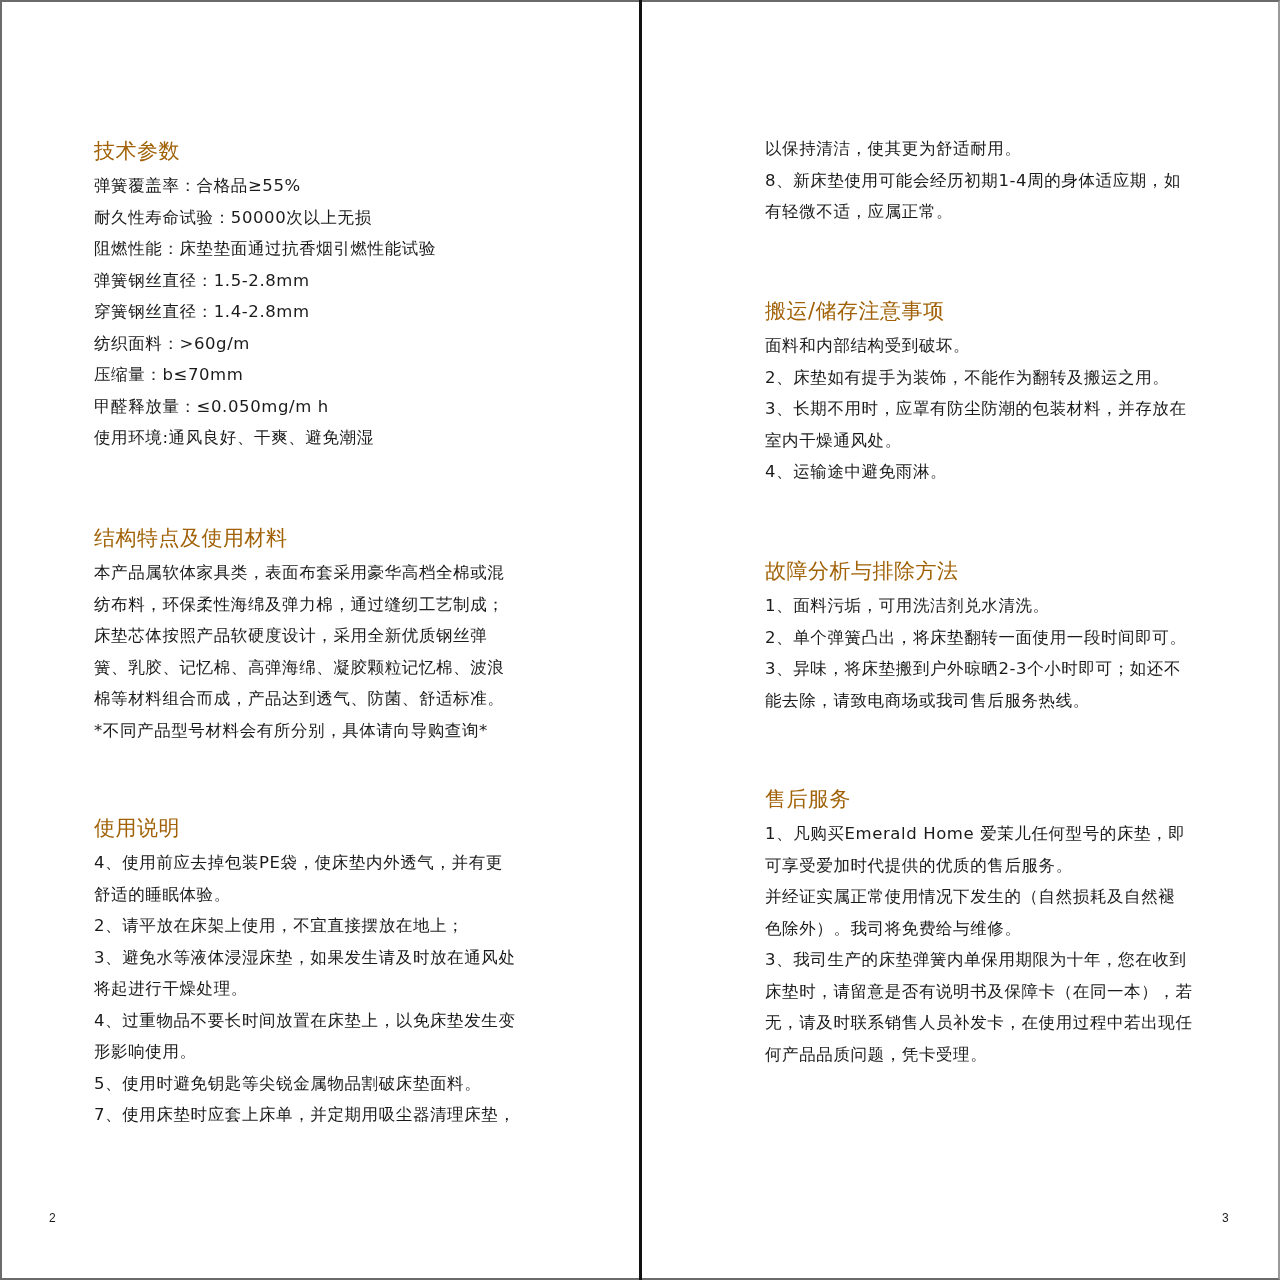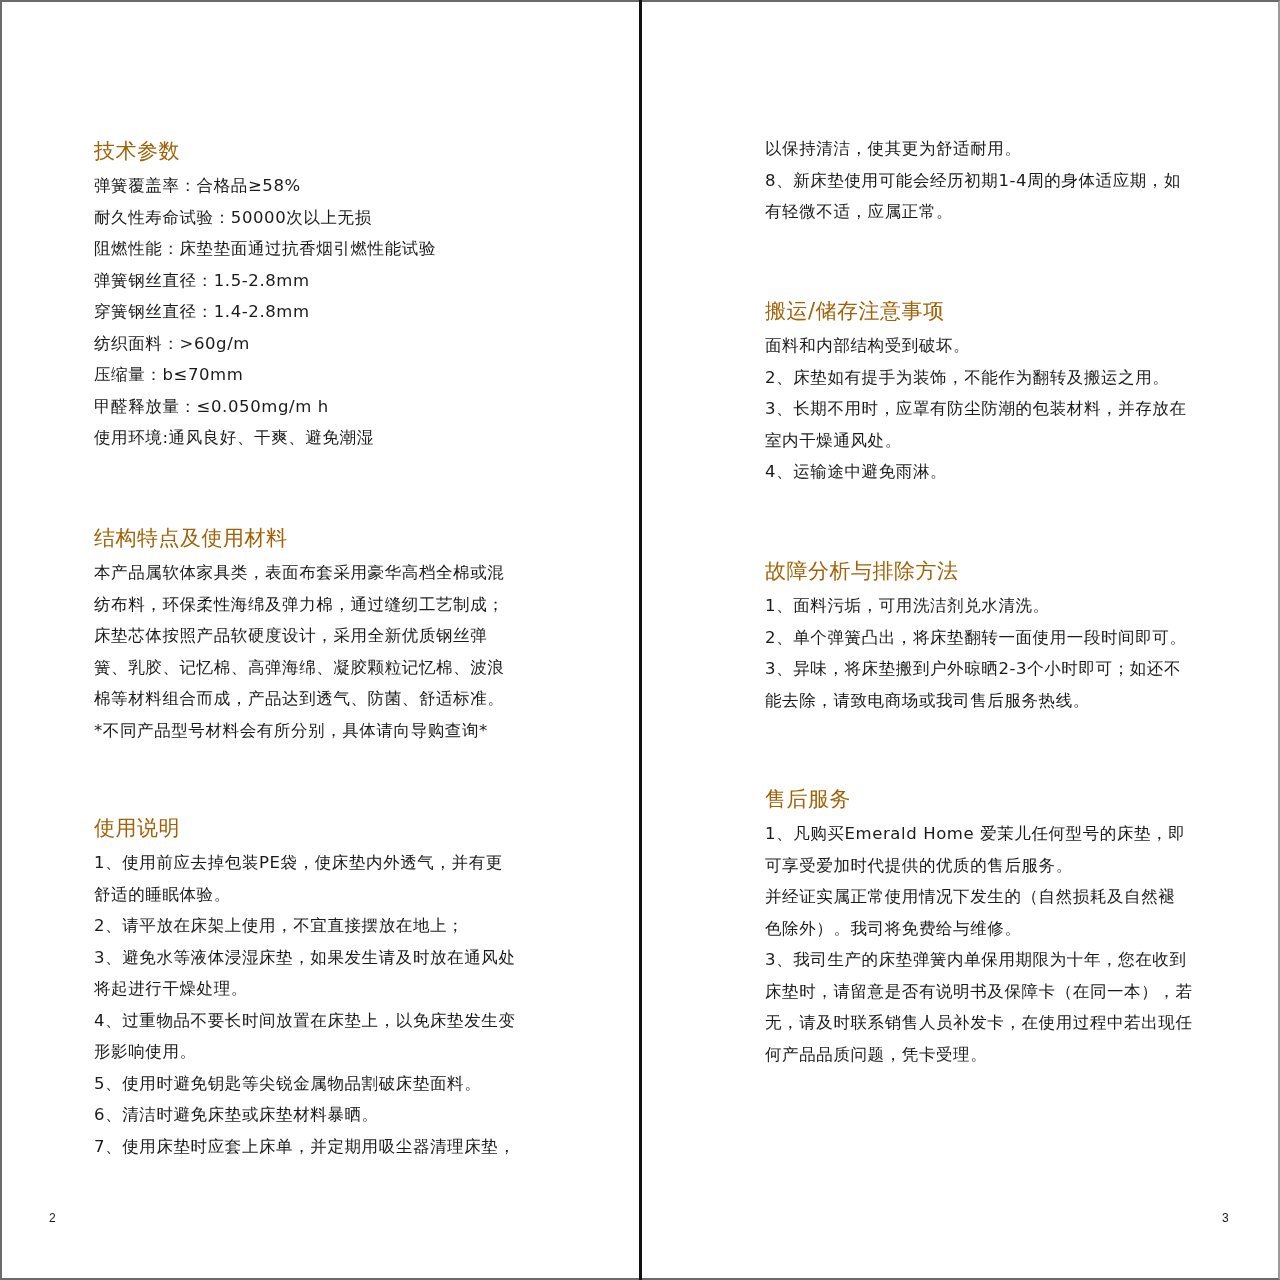--- a/index.html
+++ b/index.html
@@ -77,21 +77,21 @@
 </head>
 <body>
 
 <div class="frame"></div>
 <div class="divider"></div>
 
 <div class="page left">
 
   <div class="section" style="top:136px;">
     <h2>技术参数</h2>
-    <div class="line">弹簧覆盖率：合格品≥58%</div>
+    <div class="line">弹簧覆盖率：合格品≥55%</div>
     <div class="line">耐久性寿命试验：50000次以上无损</div>
     <div class="line">阻燃性能：床垫垫面通过抗香烟引燃性能试验</div>
     <div class="line">弹簧钢丝直径：1.5-2.8mm</div>
     <div class="line">穿簧钢丝直径：1.4-2.8mm</div>
     <div class="line">纺织面料：&gt;60g/m</div>
     <div class="line">压缩量：b≤70mm</div>
     <div class="line">甲醛释放量：≤0.050mg/m   h</div>
     <div class="line">使用环境:通风良好、干爽、避免潮湿</div>
   </div>
 
@@ -100,29 +100,28 @@
     <div class="line">本产品属软体家具类，表面布套采用豪华高档全棉或混</div>
     <div class="line">纺布料，环保柔性海绵及弹力棉，通过缝纫工艺制成；</div>
     <div class="line">床垫芯体按照产品软硬度设计，采用全新优质钢丝弹</div>
     <div class="line">簧、乳胶、记忆棉、高弹海绵、凝胶颗粒记忆棉、波浪</div>
     <div class="line">棉等材料组合而成，产品达到透气、防菌、舒适标准。</div>
     <div class="line">*不同产品型号材料会有所分别，具体请向导购查询*</div>
   </div>
 
   <div class="section" style="top:813px;">
     <h2>使用说明</h2>
-    <div class="line">1、使用前应去掉包装PE袋，使床垫内外透气，并有更</div>
+    <div class="line">4、使用前应去掉包装PE袋，使床垫内外透气，并有更</div>
     <div class="line">舒适的睡眠体验。</div>
     <div class="line">2、请平放在床架上使用，不宜直接摆放在地上；</div>
     <div class="line">3、避免水等液体浸湿床垫，如果发生请及时放在通风处</div>
     <div class="line">将起进行干燥处理。</div>
     <div class="line">4、过重物品不要长时间放置在床垫上，以免床垫发生变</div>
     <div class="line">形影响使用。</div>
     <div class="line">5、使用时避免钥匙等尖锐金属物品割破床垫面料。</div>
-    <div class="line">6、清洁时避免床垫或床垫材料暴晒。</div>
     <div class="line">7、使用床垫时应套上床单，并定期用吸尘器清理床垫，</div>
   </div>
 
   <div class="page-number">2</div>
 </div>
 
 <div class="page right">
 
   <div class="section" style="top:133px;">
     <div class="line">以保持清洁，使其更为舒适耐用。</div>

